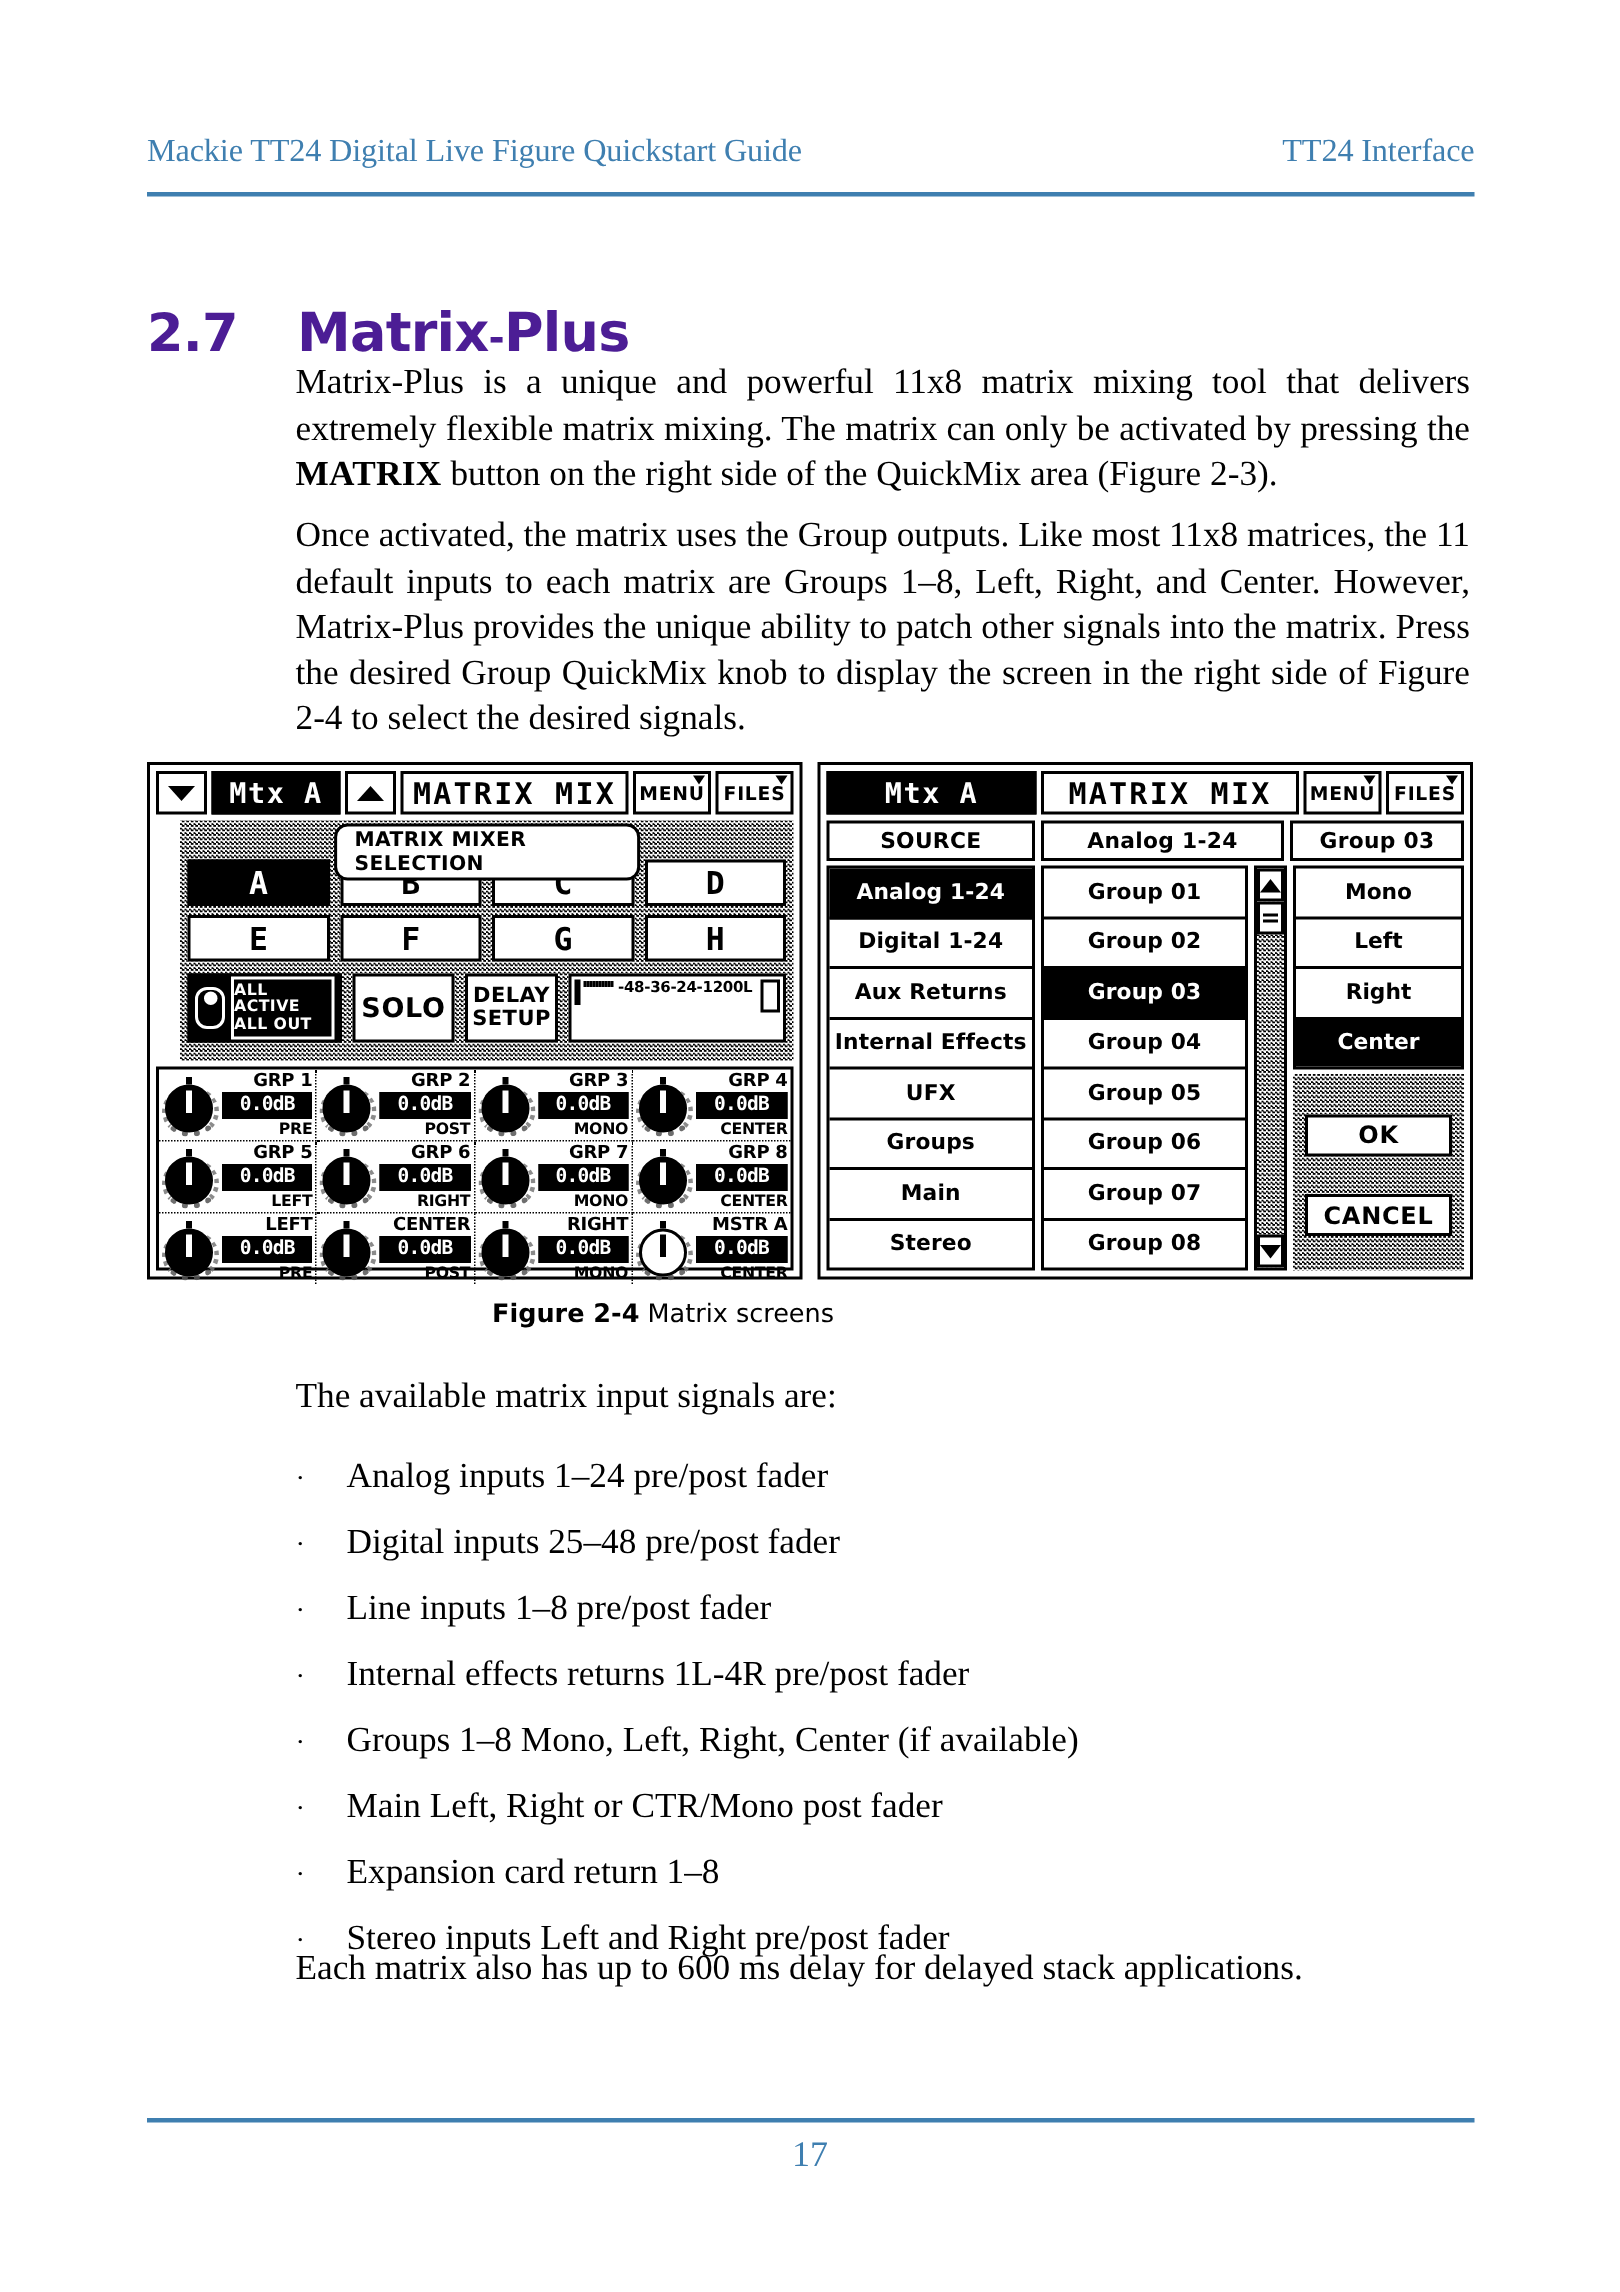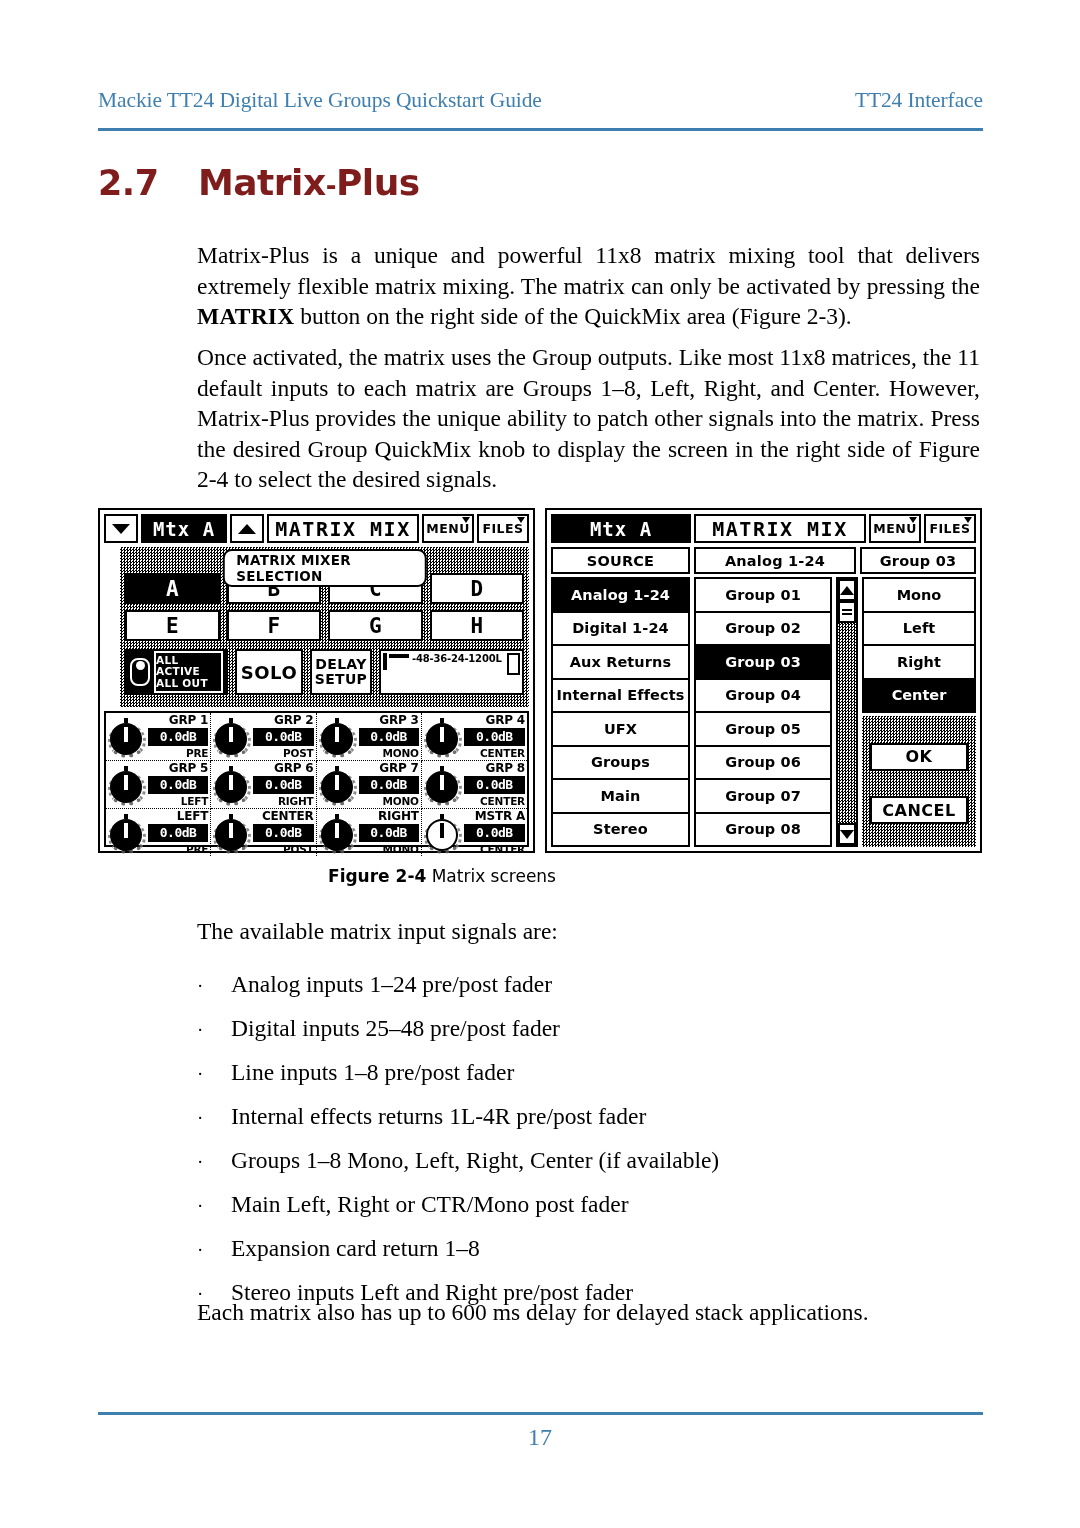--- a/index.html
+++ b/index.html
@@ -43,28 +43,28 @@
     width: 885px; height: 3px;
     background: #3F7FB0;
   }
 
   
   .sec-head {
     position: absolute;
     left: 98px; top: 162px;
     display: flex;
     align-items: baseline;
-    color: #7f1d1d;
+    color: #4c1d95;
     font-family: "DejaVu Sans", sans-serif;
     font-weight: bold;
     font-size: 35px;
     letter-spacing: -0.5px;
   }
   .sec-num { width: 100px; }
-  .sec-title { font-size: 36px; }
+  .sec-title { font-size: 36px; margin-top: 40px; }
   .sec-title .hy { font-size: 26px; }
 
   
   .body-col {
     position: absolute;
     left: 197px;
     width: 783px;
     font-family: "Liberation Serif", serif;
     font-size: 23.5px;
     line-height: 30.5px;
@@ -578,21 +578,21 @@
     letter-spacing: 0.5px;
     box-sizing: border-box;
   }
 </style>
 </head>
 <body>
 
 <div class="page">
 
   <div class="runhead">
-    <span>Mackie TT24 Digital  Live Groups Quickstart Guide</span>
+    <span>Mackie TT24 Digital  Live Figure Quickstart Guide</span>
     <span>TT24 Interface</span>
   </div>
   <div class="rule-top"></div>
 
   <div class="sec-head">
     <span class="sec-num">2.7</span>
     <span class="sec-title"><span>Matrix</span><span class="hy">-</span><span>Plus</span></span>
   </div>
 
   <div class="body-col" style="top:240px;">

